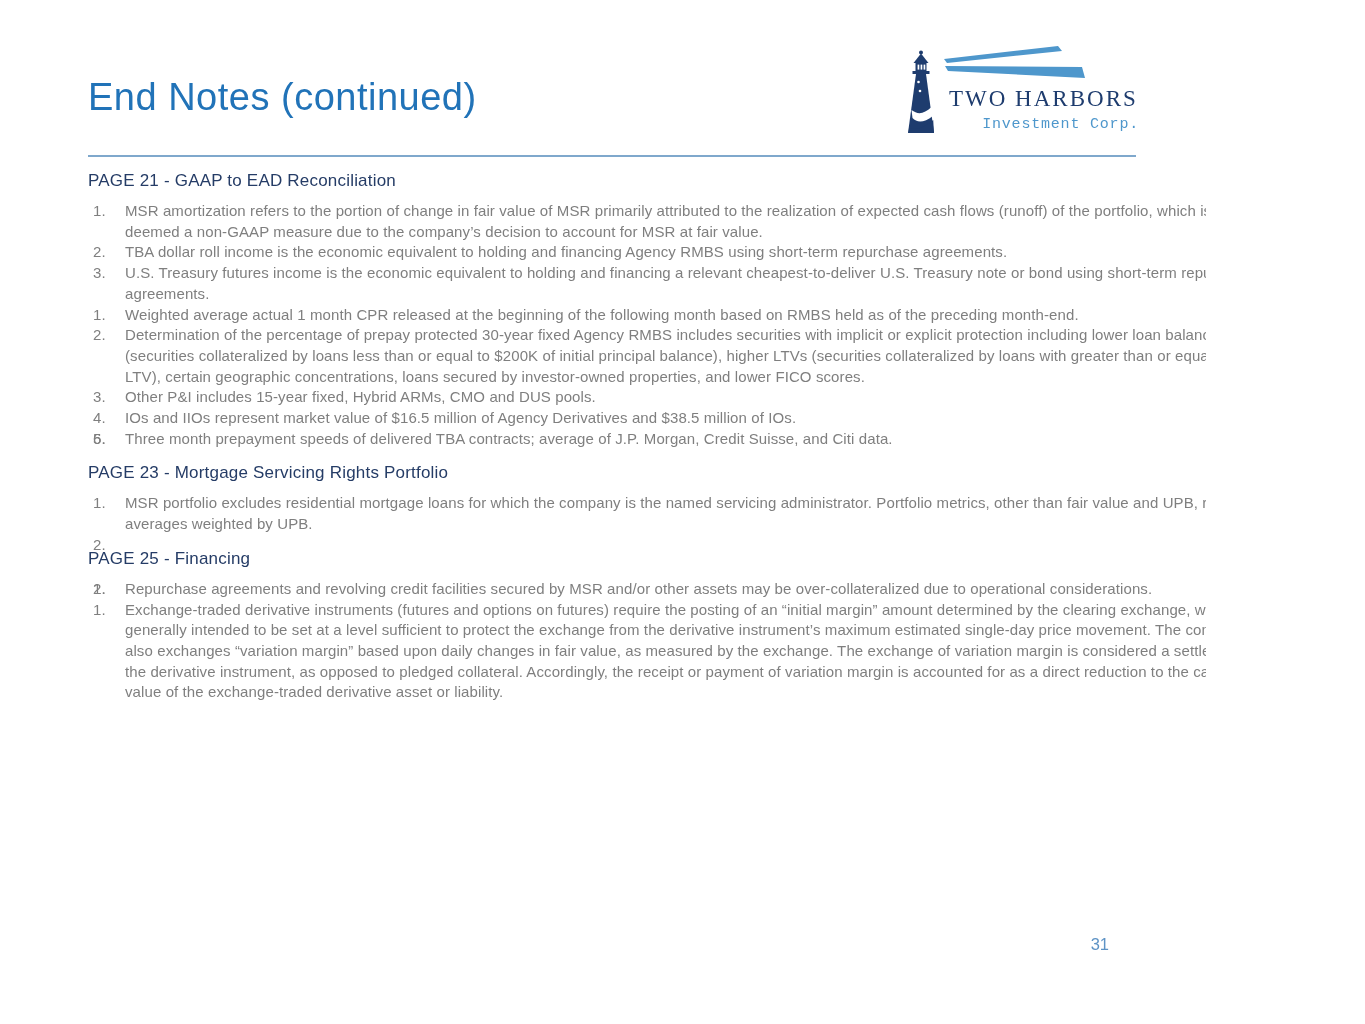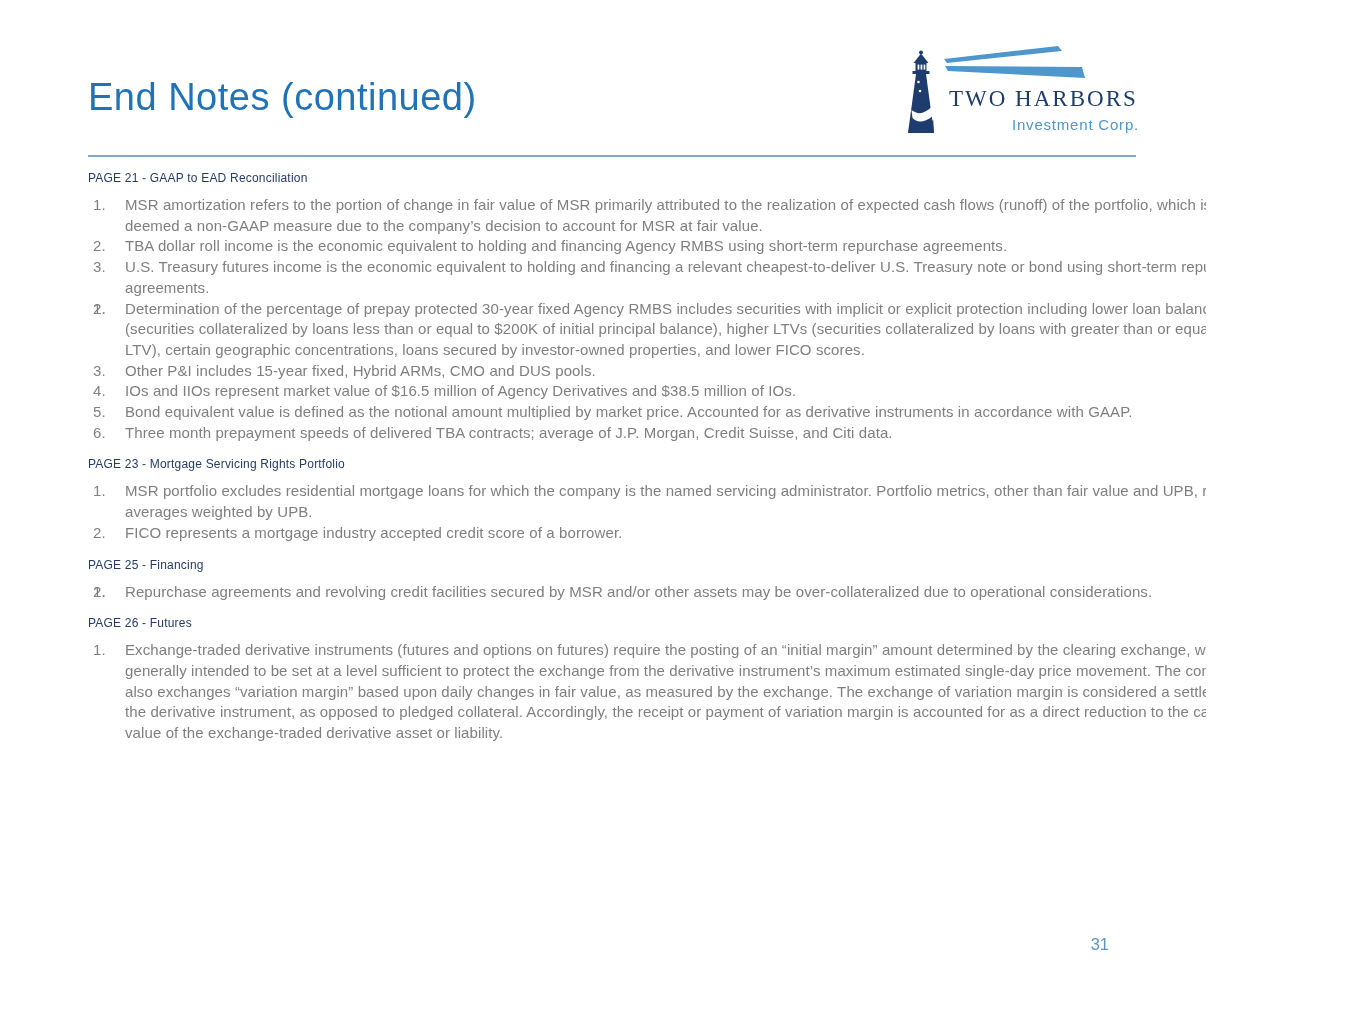--- a/index.html
+++ b/index.html
@@ -45,35 +45,35 @@
     font-size: 23px;
     letter-spacing: 2px;
     color: #1E3C6E;
     white-space: nowrap;
     text-align: right;
   }
   .logo-sub {
     position: absolute;
     right: 0;
     top: 70px;
-    font-family: Liberation Sans, sans-serif;
+    font-family: Liberation Mono, monospace;
     font-size: 15px;
     letter-spacing: 0.8px;
     color: #4E97CC;
     white-space: nowrap;
   }
   .content {
     position: absolute;
     left: 88px;
     top: 157px;
     width: 1182px;
   }
   .section-heading {
     margin: 14px 0 10px 0;
-    font-size: 12px;
+    font-size: 17px;
     font-weight: 400;
     letter-spacing: 0.2px;
     color: #253C66;
   }
   .note-list { list-style: none; margin: 0; padding: 0; }
   .note-item {
     position: relative;
     padding-left: 37px;
     font-size: 15px;
     line-height: 20.7px;
@@ -130,47 +130,46 @@
       <h2 class="section-heading">PAGE 21 - GAAP to EAD Reconciliation</h2>
       <ol class="note-list">
         <li class="note-item"><span class="num">1.</span><span>MSR amortization refers to the portion of change in fair value of MSR primarily attributed to the realization of expected cash flows (runoff) of the portfolio, which is deemed a non-GAAP measure due to the company’s decision to account for MSR at fair value.</span></li>
         <li class="note-item"><span class="num">2.</span><span>TBA dollar roll income is the economic equivalent to holding and financing Agency RMBS using short-term repurchase agreements.</span></li>
         <li class="note-item"><span class="num">3.</span><span>U.S. Treasury futures income is the economic equivalent to holding and financing a relevant cheapest-to-deliver U.S. Treasury note or bond using short-term repurchase agreements.</span></li>
       </ol>
     </div>
 
     <div class="note-section">
       <ol class="note-list">
-        <li class="note-item"><span class="num">1.</span></li>
+        <li class="note-item"><span class="num">1.</span><span>Weighted average actual 1 month CPR released at the beginning of the following month based on RMBS held as of the preceding month-end.</span></li>
         <li class="note-item"><span class="num">2.</span><span>Determination of the percentage of prepay protected 30-year fixed Agency RMBS includes securities with implicit or explicit protection including lower loan balances (securities collateralized by loans less than or equal to $200K of initial principal balance), higher LTVs (securities collateralized by loans with greater than or equal to 80% LTV), certain geographic concentrations, loans secured by investor-owned properties, and lower FICO scores.</span></li>
         <li class="note-item"><span class="num">3.</span><span>Other P&amp;I includes 15-year fixed, Hybrid ARMs, CMO and DUS pools.</span></li>
         <li class="note-item"><span class="num">4.</span><span>IOs and IIOs represent market value of $16.5 million of Agency Derivatives and $38.5 million of IOs.</span></li>
-        <li class="note-item"><span class="num">5.</span><span>Bond equivalent value is defined as the notional amount multiplied by market price. Accounted for as derivative instruments in accordance with GAAP.</span></li>
+        <li class="note-item"><span class="num">5.</span></li>
         <li class="note-item"><span class="num">6.</span><span>Three month prepayment speeds of delivered TBA contracts; average of J.P. Morgan, Credit Suisse, and Citi data.</span></li>
       </ol>
     </div>
 
     <div class="note-section">
       <h2 class="section-heading">PAGE 23 - Mortgage Servicing Rights Portfolio</h2>
       <ol class="note-list">
         <li class="note-item"><span class="num">1.</span><span>MSR portfolio excludes residential mortgage loans for which the company is the named servicing administrator. Portfolio metrics, other than fair value and UPB, represent averages weighted by UPB.</span></li>
-        <li class="note-item"><span class="num">2.</span><span>FICO represents a mortgage industry accepted credit score of a borrower.</span></li>
+        <li class="note-item"><span class="num">2.</span></li>
       </ol>
     </div>
 
     <div class="note-section">
       <h2 class="section-heading">PAGE 25 - Financing</h2>
       <ol class="note-list">
         <li class="note-item"><span class="num">1.</span></li>
         <li class="note-item"><span class="num">2.</span><span>Repurchase agreements and revolving credit facilities secured by MSR and/or other assets may be over-collateralized due to operational considerations.</span></li>
       </ol>
     </div>
 
     <div class="note-section">
-      <h2 class="section-heading">PAGE 26 - Futures</h2>
       <ol class="note-list">
         <li class="note-item"><span class="num">1.</span><span>Exchange-traded derivative instruments (futures and options on futures) require the posting of an “initial margin” amount determined by the clearing exchange, which is generally intended to be set at a level sufficient to protect the exchange from the derivative instrument’s maximum estimated single-day price movement. The company also exchanges “variation margin” based upon daily changes in fair value, as measured by the exchange. The exchange of variation margin is considered a settlement of the derivative instrument, as opposed to pledged collateral. Accordingly, the receipt or payment of variation margin is accounted for as a direct reduction to the carrying value of the exchange-traded derivative asset or liability.</span></li>
       </ol>
     </div>
 
   </div>
 
   <div class="page-number">31</div>
 
 </div>

